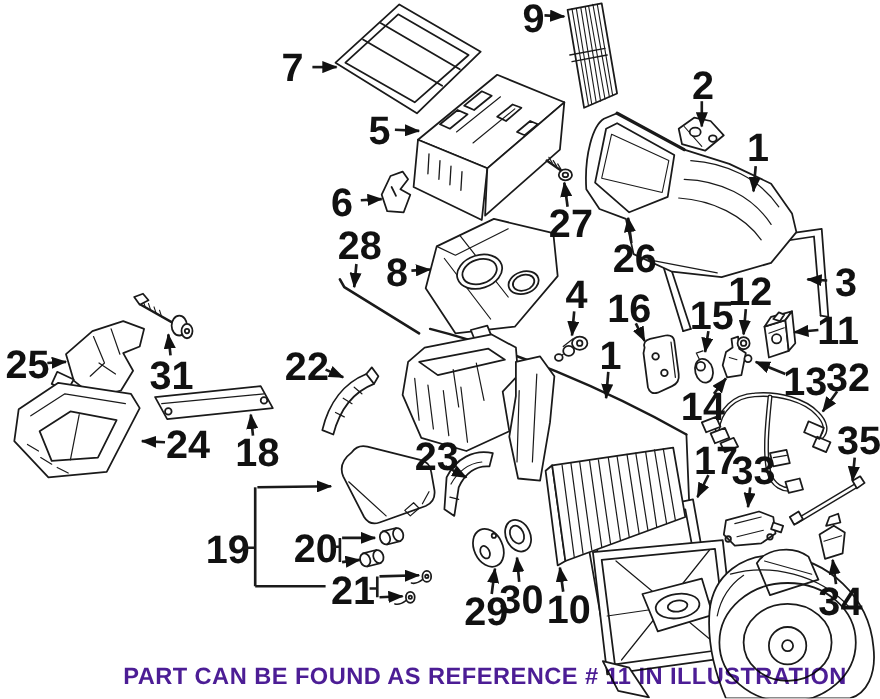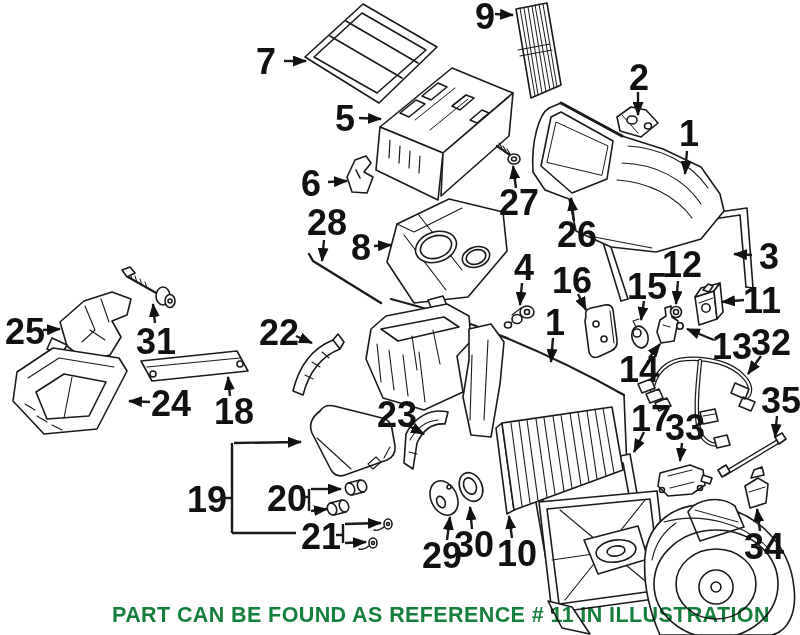--- a/index.html
+++ b/index.html
@@ -370,14 +370,14 @@
         <line x1="309" y1="489" x2="309" y2="511" stroke="#1a1a1a" stroke-width="2.4"></line>
         <line x1="311" y1="489" x2="341" y2="489" stroke="#1a1a1a" stroke-width="2.4" marker-end="url(#ah)"></line>
         <line x1="311" y1="511" x2="327" y2="509" stroke="#1a1a1a" stroke-width="2.4" marker-end="url(#ah)"></line>
         <line x1="336" y1="535" x2="343" y2="535" stroke="#1a1a1a" stroke-width="2.4"></line>
         <line x1="343" y1="524" x2="343" y2="543" stroke="#1a1a1a" stroke-width="2.4"></line>
         <line x1="345" y1="524" x2="381" y2="523" stroke="#1a1a1a" stroke-width="2.4" marker-end="url(#ah)"></line>
         <line x1="345" y1="543" x2="366" y2="542" stroke="#1a1a1a" stroke-width="2.4" marker-end="url(#ah)"></line>
       </g>
 </svg>
 
-<div class="footer-note" style="color: #15803d;">PART CAN BE FOUND AS REFERENCE # 11 IN ILLUSTRATION</div>
+<div class="footer-note" style="color: #4c1d95;">PART CAN BE FOUND AS REFERENCE # 11 IN ILLUSTRATION</div>
 </div>
 
 </body></html>

